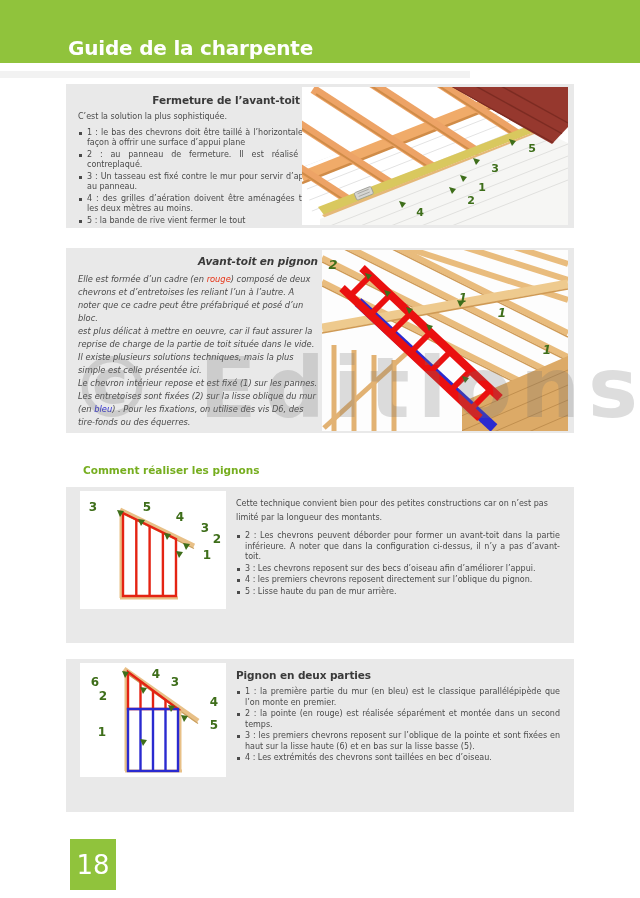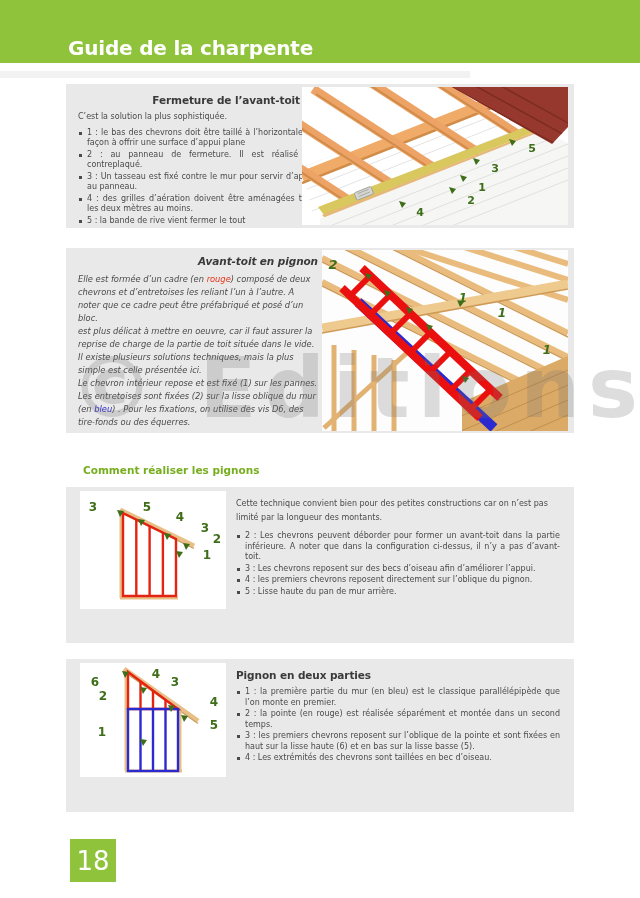--- a/index.html
+++ b/index.html
@@ -39,21 +39,21 @@
   #fig4{left:14px;top:4px;width:146px;height:114px;}
   .glabel{font-family:"DejaVu Sans","Liberation Sans",sans-serif;font-weight:bold;fill:#3E6E1A;}
   
   .green-heading{position:absolute;left:83px;top:464px;margin:0;font-size:10.5px;font-weight:bold;color:#76AE1F;}
   
   .wm{position:absolute;color:rgba(112,112,112,0.24);font-weight:bold;pointer-events:none;
       white-space:nowrap;z-index:40;line-height:1;}
   #wm1{left:70px;top:346px;font-size:84px;letter-spacing:8px;}
   #wm2{left:58px;top:428px;font-size:112px;letter-spacing:2px;}
   
-  .pagenum-box{position:absolute;left:70px;top:839px;width:46px;height:43px;background:#90C33C;
+  .pagenum-box{position:absolute;left:70px;top:839px;width:46px;height:51px;background:#90C33C;
                display:flex;align-items:center;justify-content:center;color:#fff;font-size:26px;}
   .copyright{position:absolute;top:910px;right:67px;font-size:7.5px;color:#b6b6b6;}
 </style>
 </head>
 <body>
 
 <div class="page">
 
   <div class="header-band">
     <h1 class="page-title">Guide de la charpente</h1>

